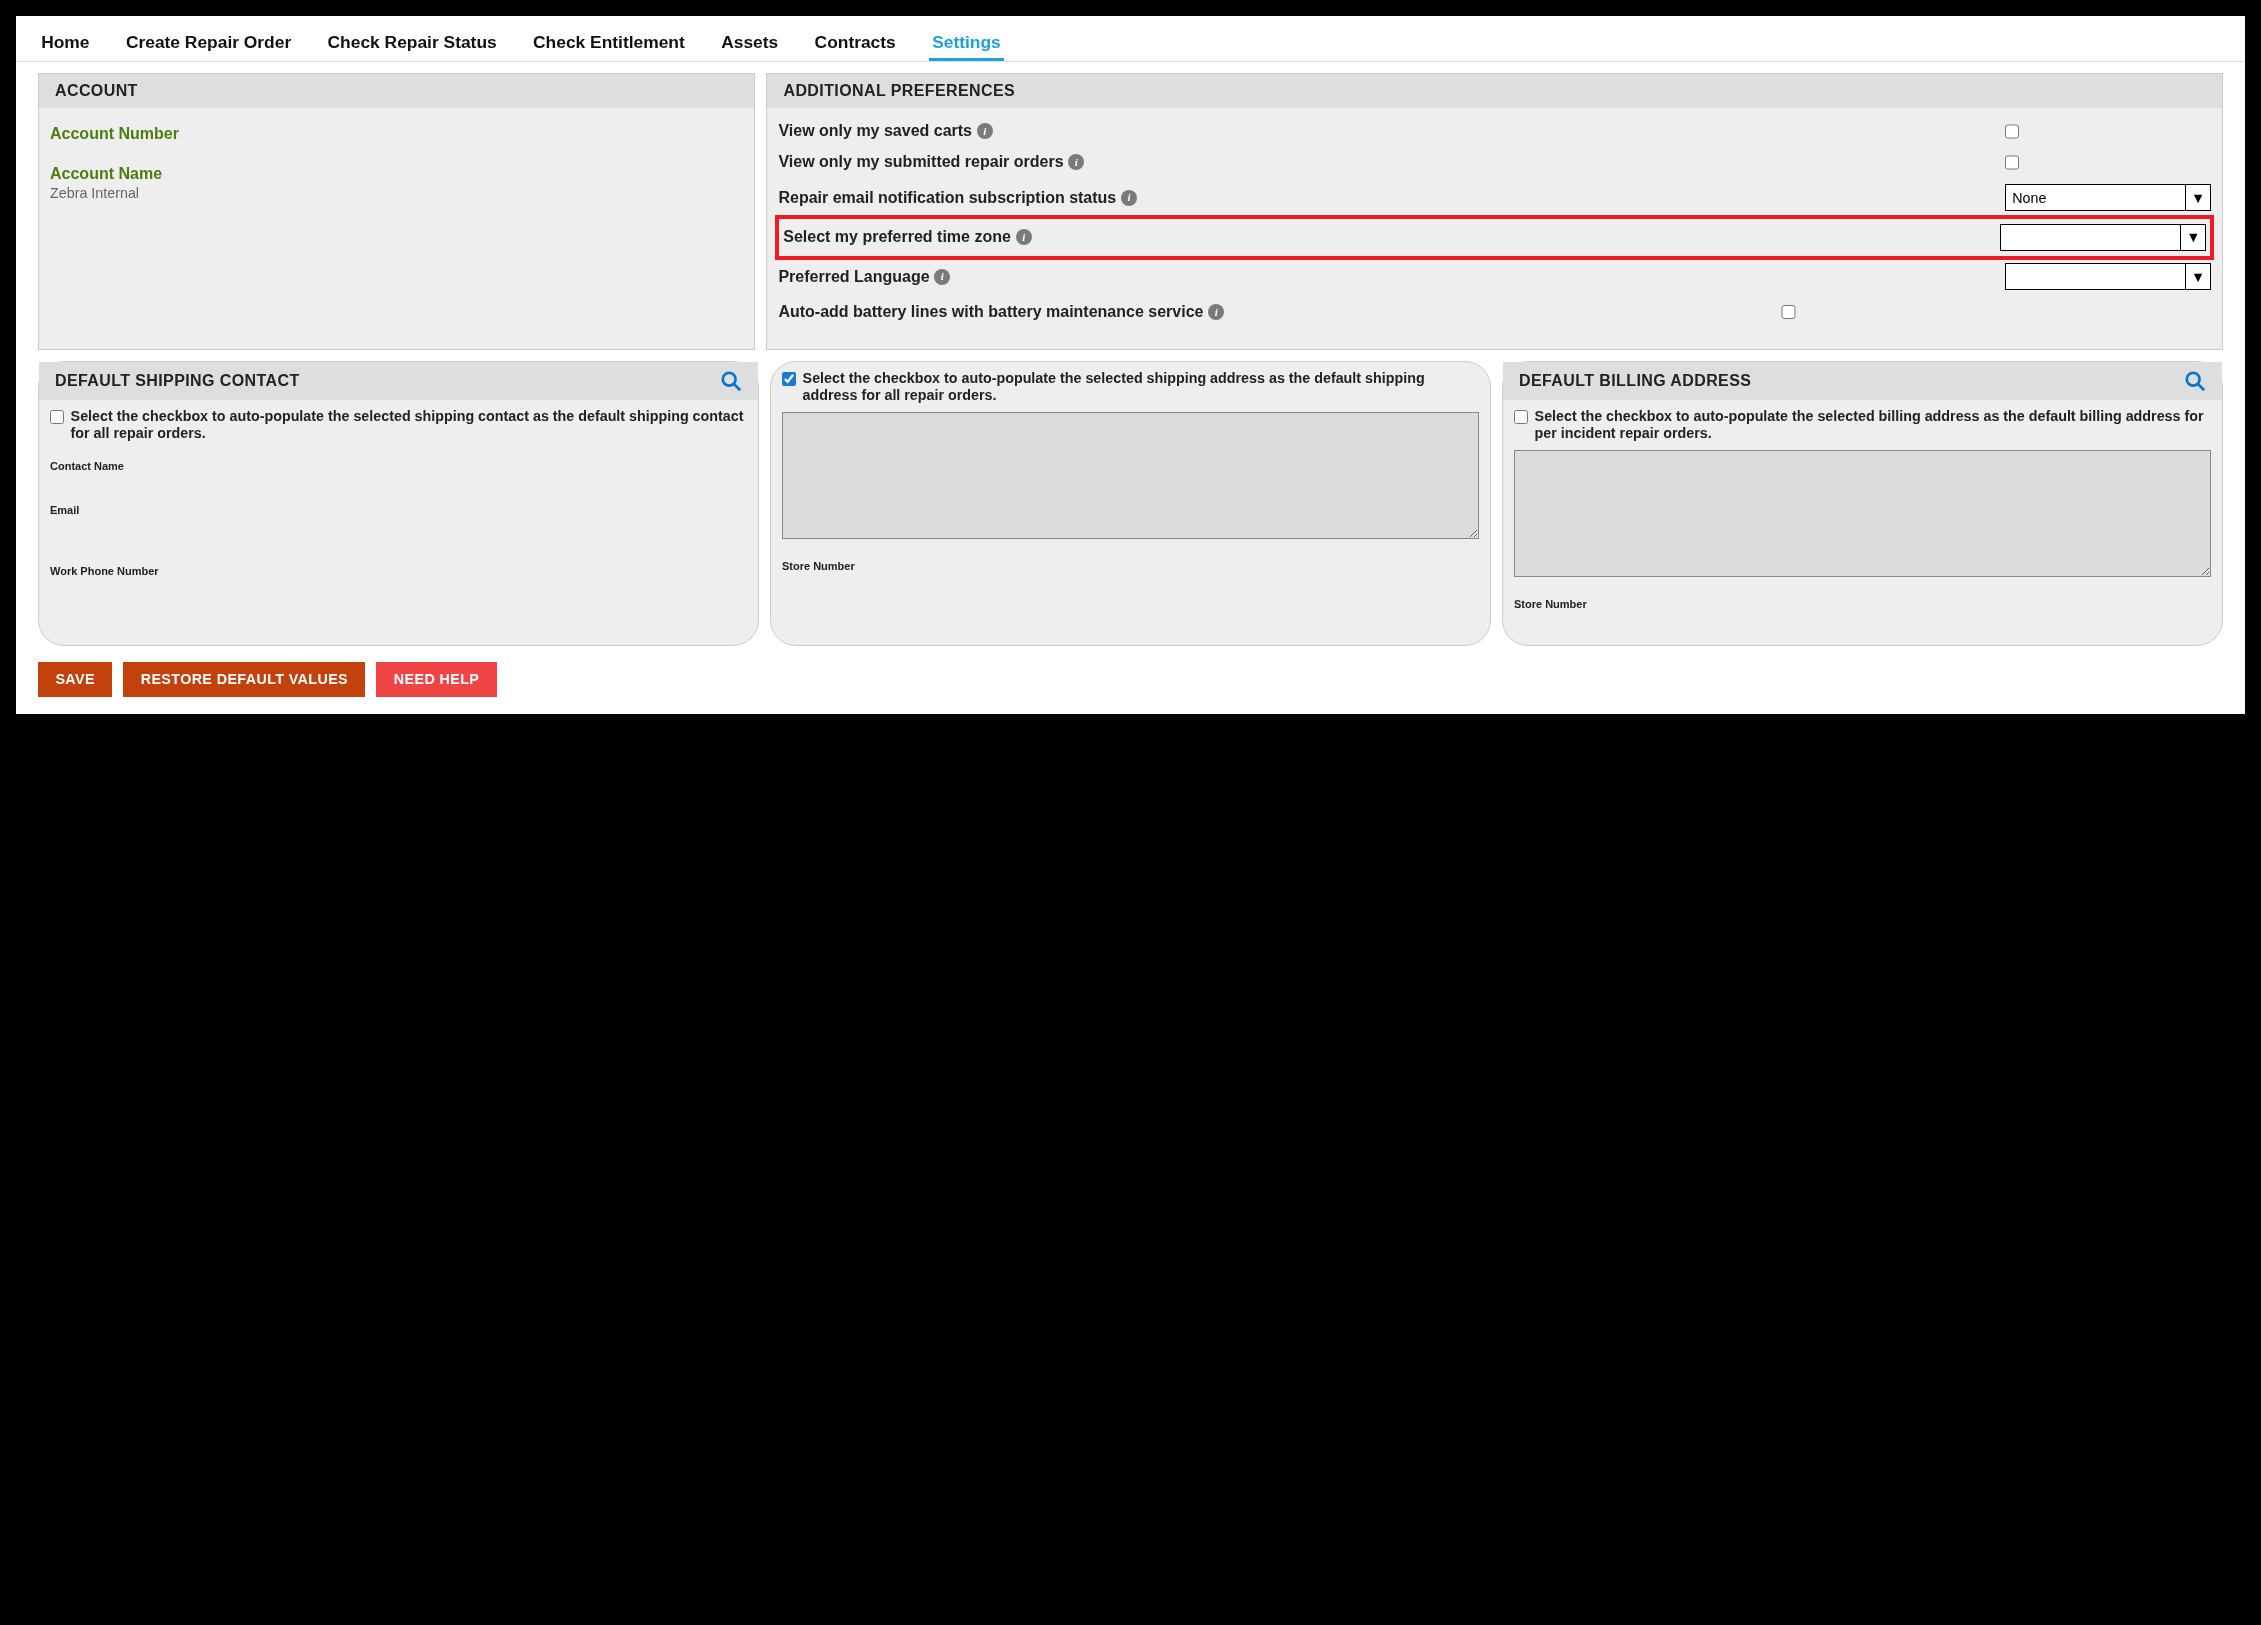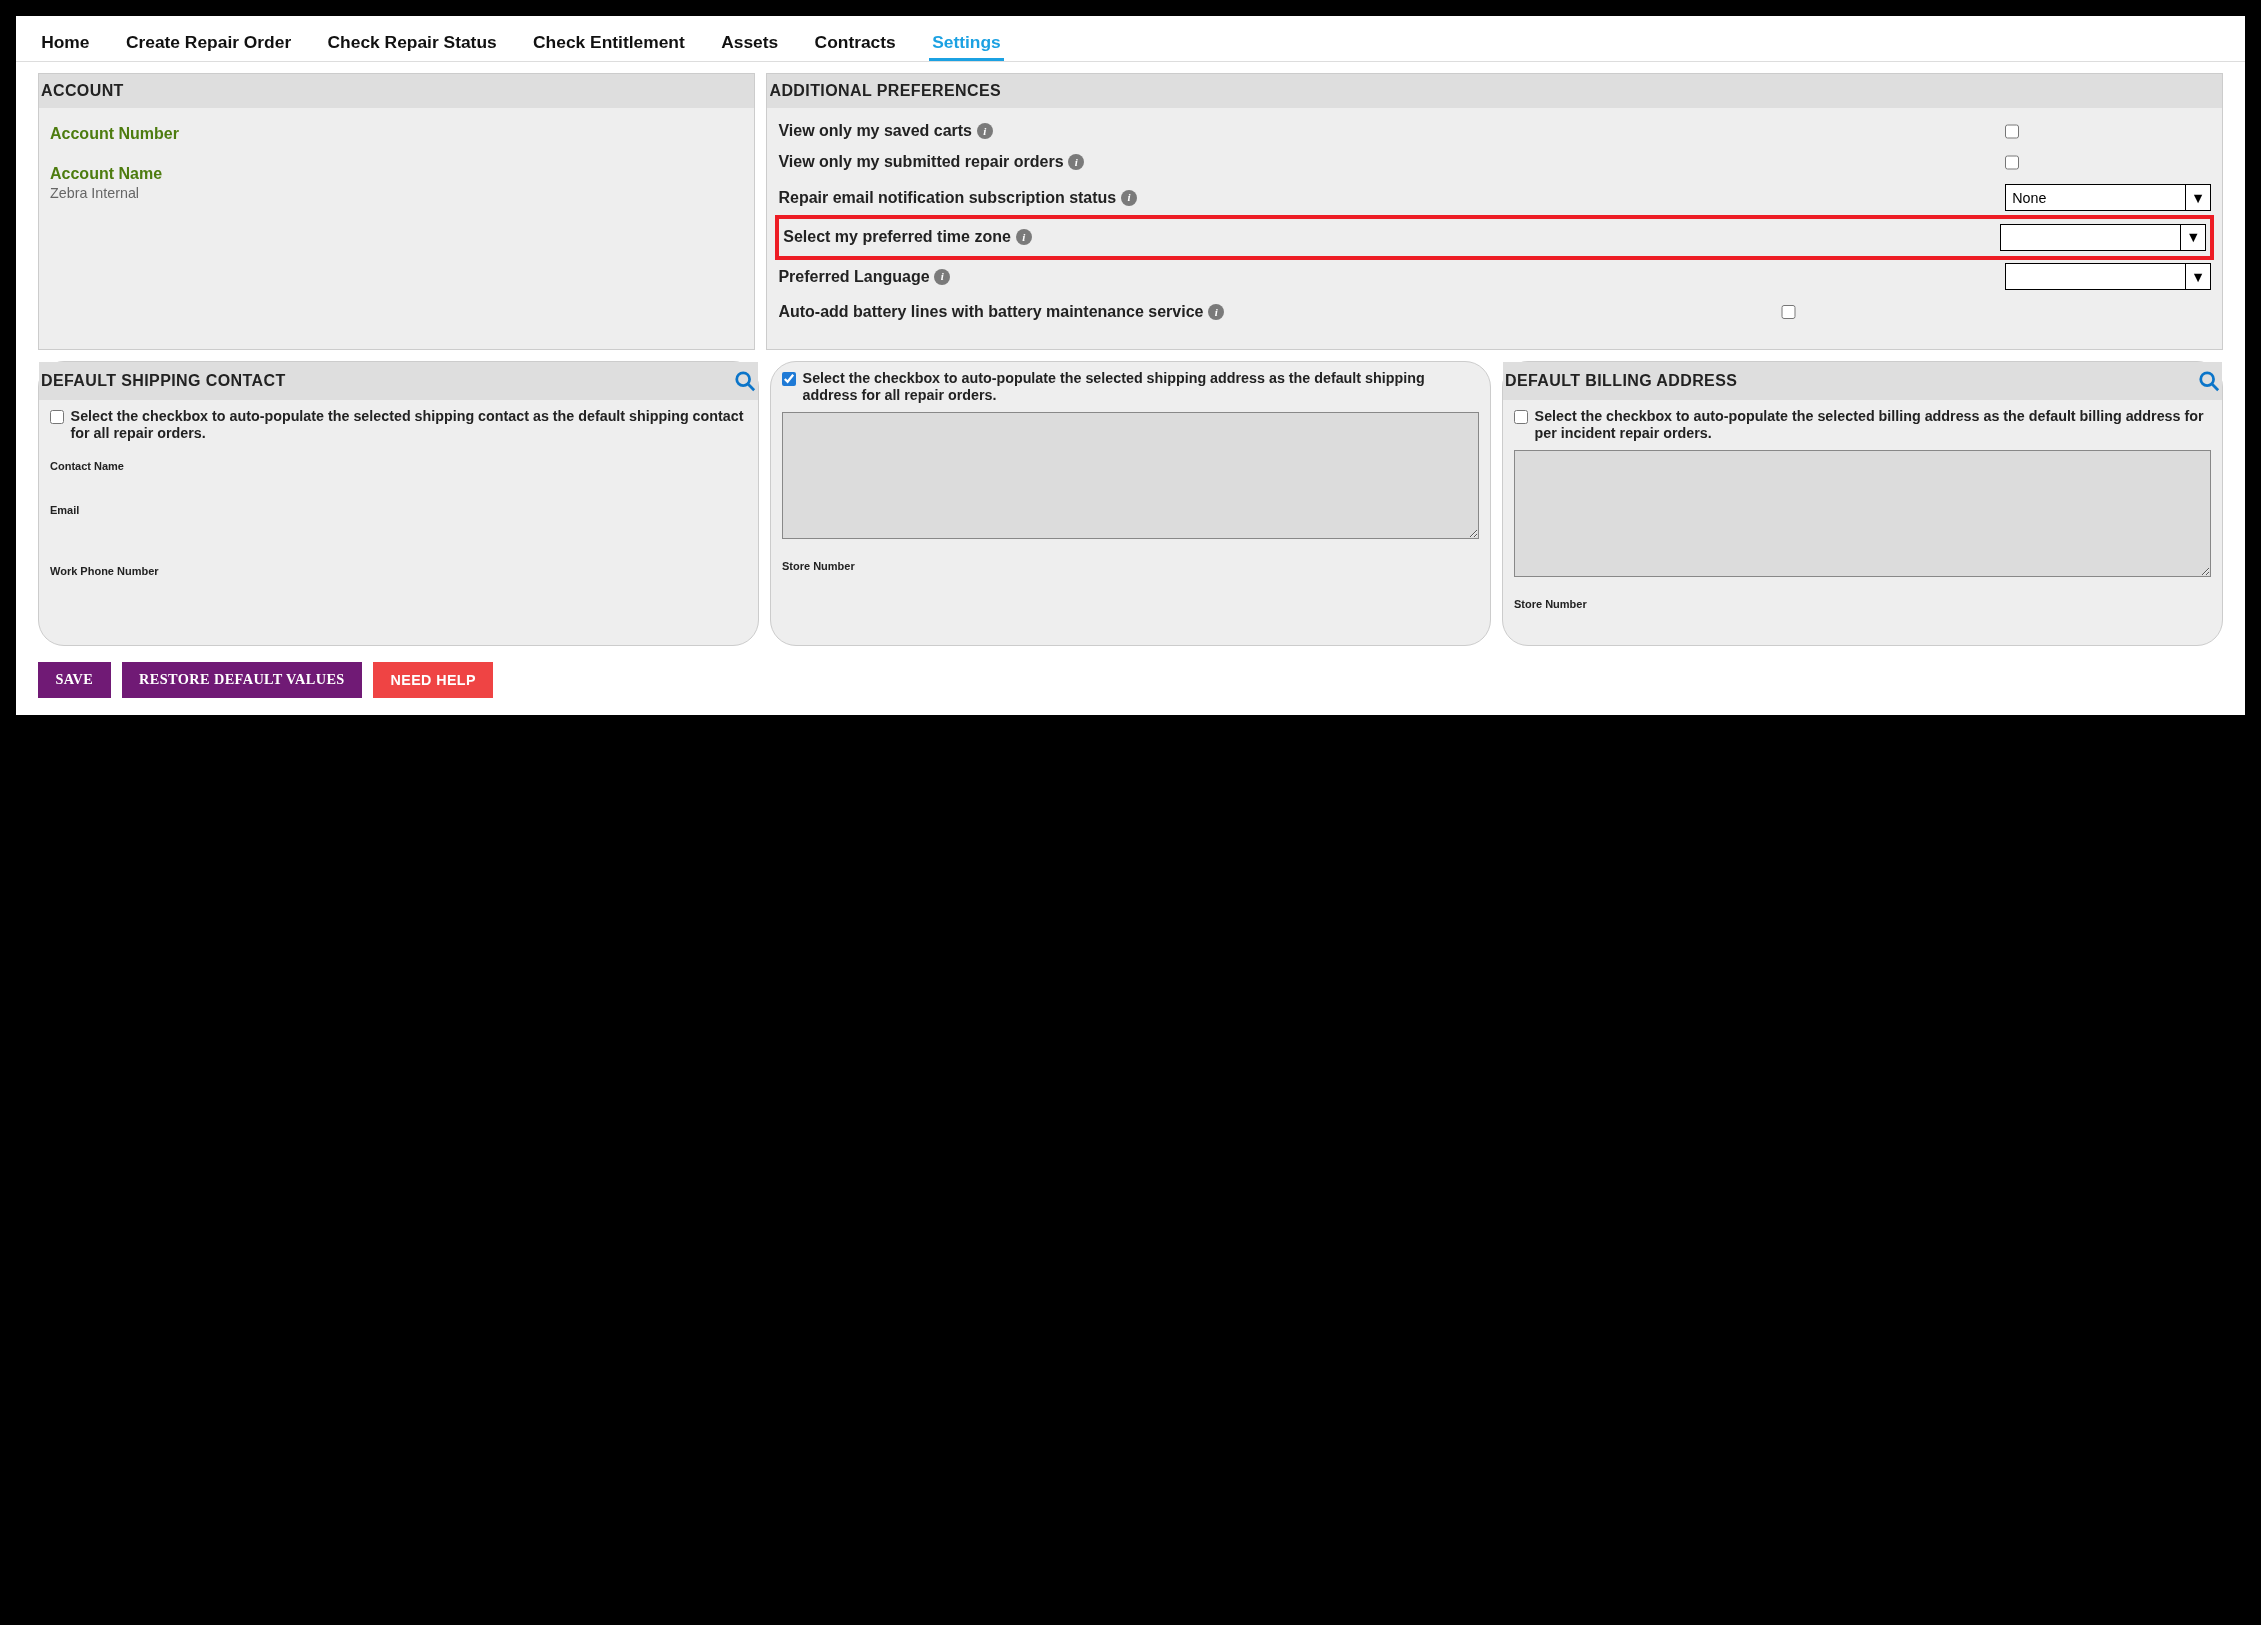--- a/index.html
+++ b/index.html
@@ -39,21 +39,21 @@
   }
   .row { display: flex; gap: 11px; }
   .col { flex: 1; border-radius: 26px; }
 
   .panel {
     background: #eeeeee;
     border: 0.8px solid #ccc;
   }
   .panel-header {
     background: #dedede;
-    padding: 8px 2px;
+    padding: 8px 16px;
     font-size: 16px;
     font-weight: 700;
     color: #222;
     letter-spacing: 0.4px;
     display: flex;
     align-items: center;
     justify-content: space-between;
   }
   .panel-body {
     padding: 8px 11px 11px 11px;
@@ -188,21 +188,21 @@
   }
   .btn {
     border: none;
     color: #fff;
     font-size: 14.3px;
     font-weight: 700;
     letter-spacing: 0.4px;
     padding: 9.5px 17.4px;
     cursor: pointer;
   }
-  .btn.muted { background: #701a75; font-family: Liberation Serif, serif; }
+  .btn.muted { background: #c2410c; }
   .btn.primary { background: #ef4444; }
 
   
   .account-panel { width: 33%; min-height: 277px; }
   .prefs-panel   { width: 67%; }
   .ship-row .panel { min-height: 285px; }
 </style>
 </head>
 <body>
 

